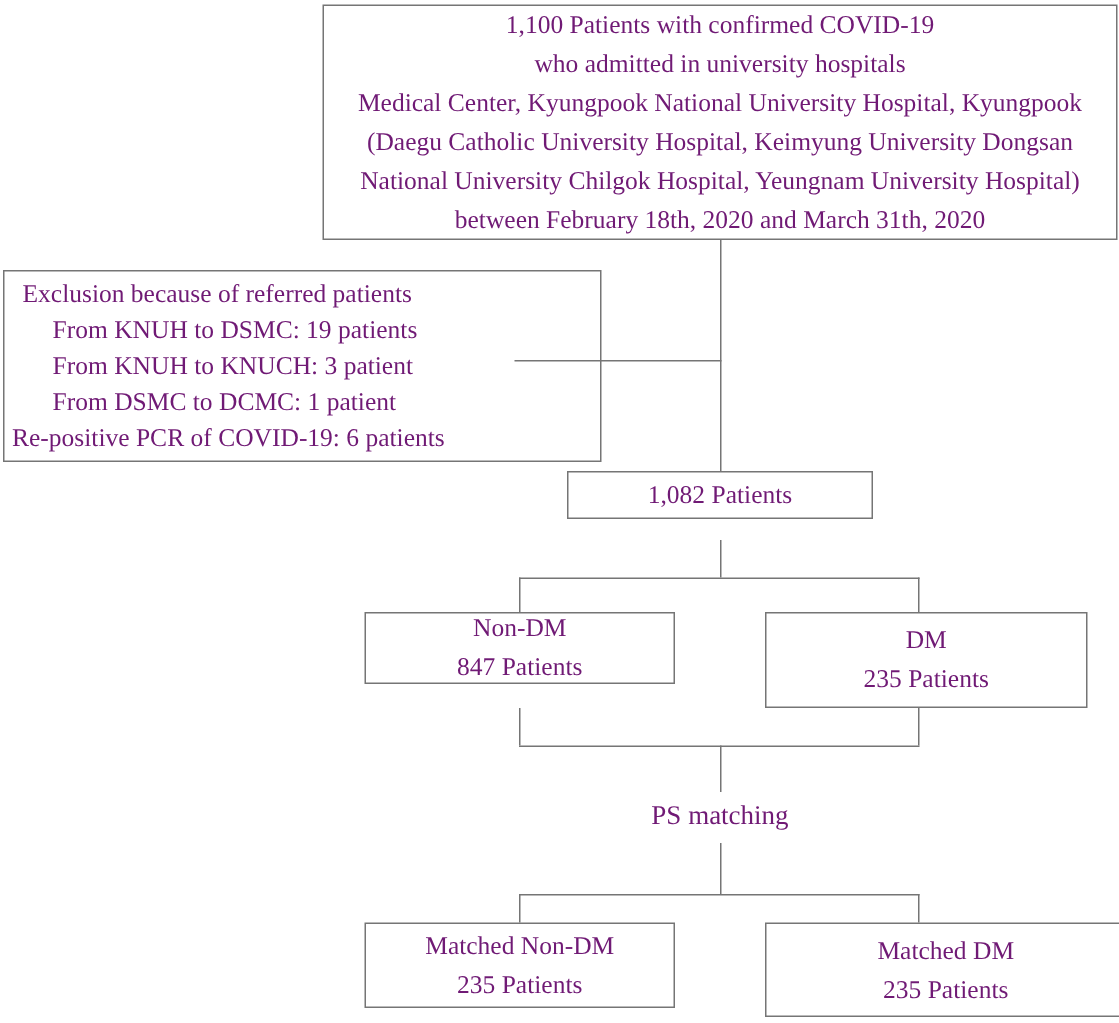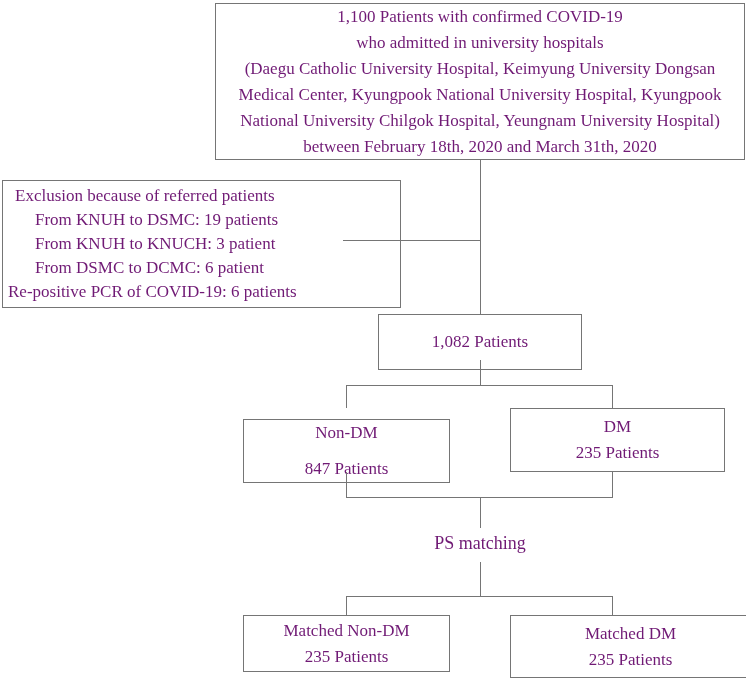--- a/index.html
+++ b/index.html
@@ -42,39 +42,39 @@
   }
 </style>
 </head>
 <body>
 
 <div id="stage">
 
   <div class="box" id="top-box" style="left:215px;top:3px;width:530px;height:157px;">
     <div class="ln">1,100 Patients with confirmed COVID-19</div>
     <div class="ln">who admitted in university hospitals</div>
+    <div class="ln">Medical Center, Kyungpook National University Hospital, Kyungpook</div>
     <div class="ln">(Daegu Catholic University Hospital, Keimyung University Dongsan</div>
-    <div class="ln">Medical Center, Kyungpook National University Hospital, Kyungpook</div>
     <div class="ln">National University Chilgok Hospital, Yeungnam University Hospital)</div>
     <div class="ln">between February 18th, 2020 and March 31th, 2020</div>
   </div>
 
   <div class="box" id="exclusion-box" style="left:2px;top:180px;width:399px;height:128px;">
     <div class="ln title">Exclusion because of referred patients</div>
     <div class="ln item">From KNUH to DSMC: 19 patients</div>
     <div class="ln item">From KNUH to KNUCH: 3 patient</div>
-    <div class="ln item">From DSMC to DCMC: 6 patient</div>
+    <div class="ln item">From DSMC to DCMC: 1 patient</div>
     <div class="ln footer">Re-positive PCR of COVID-19: 6 patients</div>
   </div>
 
-  <div class="box" id="total-box" style="left:378px;top:314px;width:204px;height:56px;">
+  <div class="box" id="total-box" style="left:378px;top:314px;width:204px;height:32px;">
     <div class="ln">1,082 Patients</div>
   </div>
 
-  <div class="box" style="left:243px;top:419px;width:207px;height:64px;justify-content:space-between;">
+  <div class="box" style="left:243px;top:408px;width:207px;height:48px;">
     <div class="ln">Non-DM</div>
     <div class="ln">847 Patients</div>
   </div>
 
   <div class="box" style="left:510px;top:408px;width:215px;height:64px;">
     <div class="ln">DM</div>
     <div class="ln">235 Patients</div>
   </div>
 
   <div class="floating-label" style="left:380px;top:530px;width:200px;">PS matching</div>

